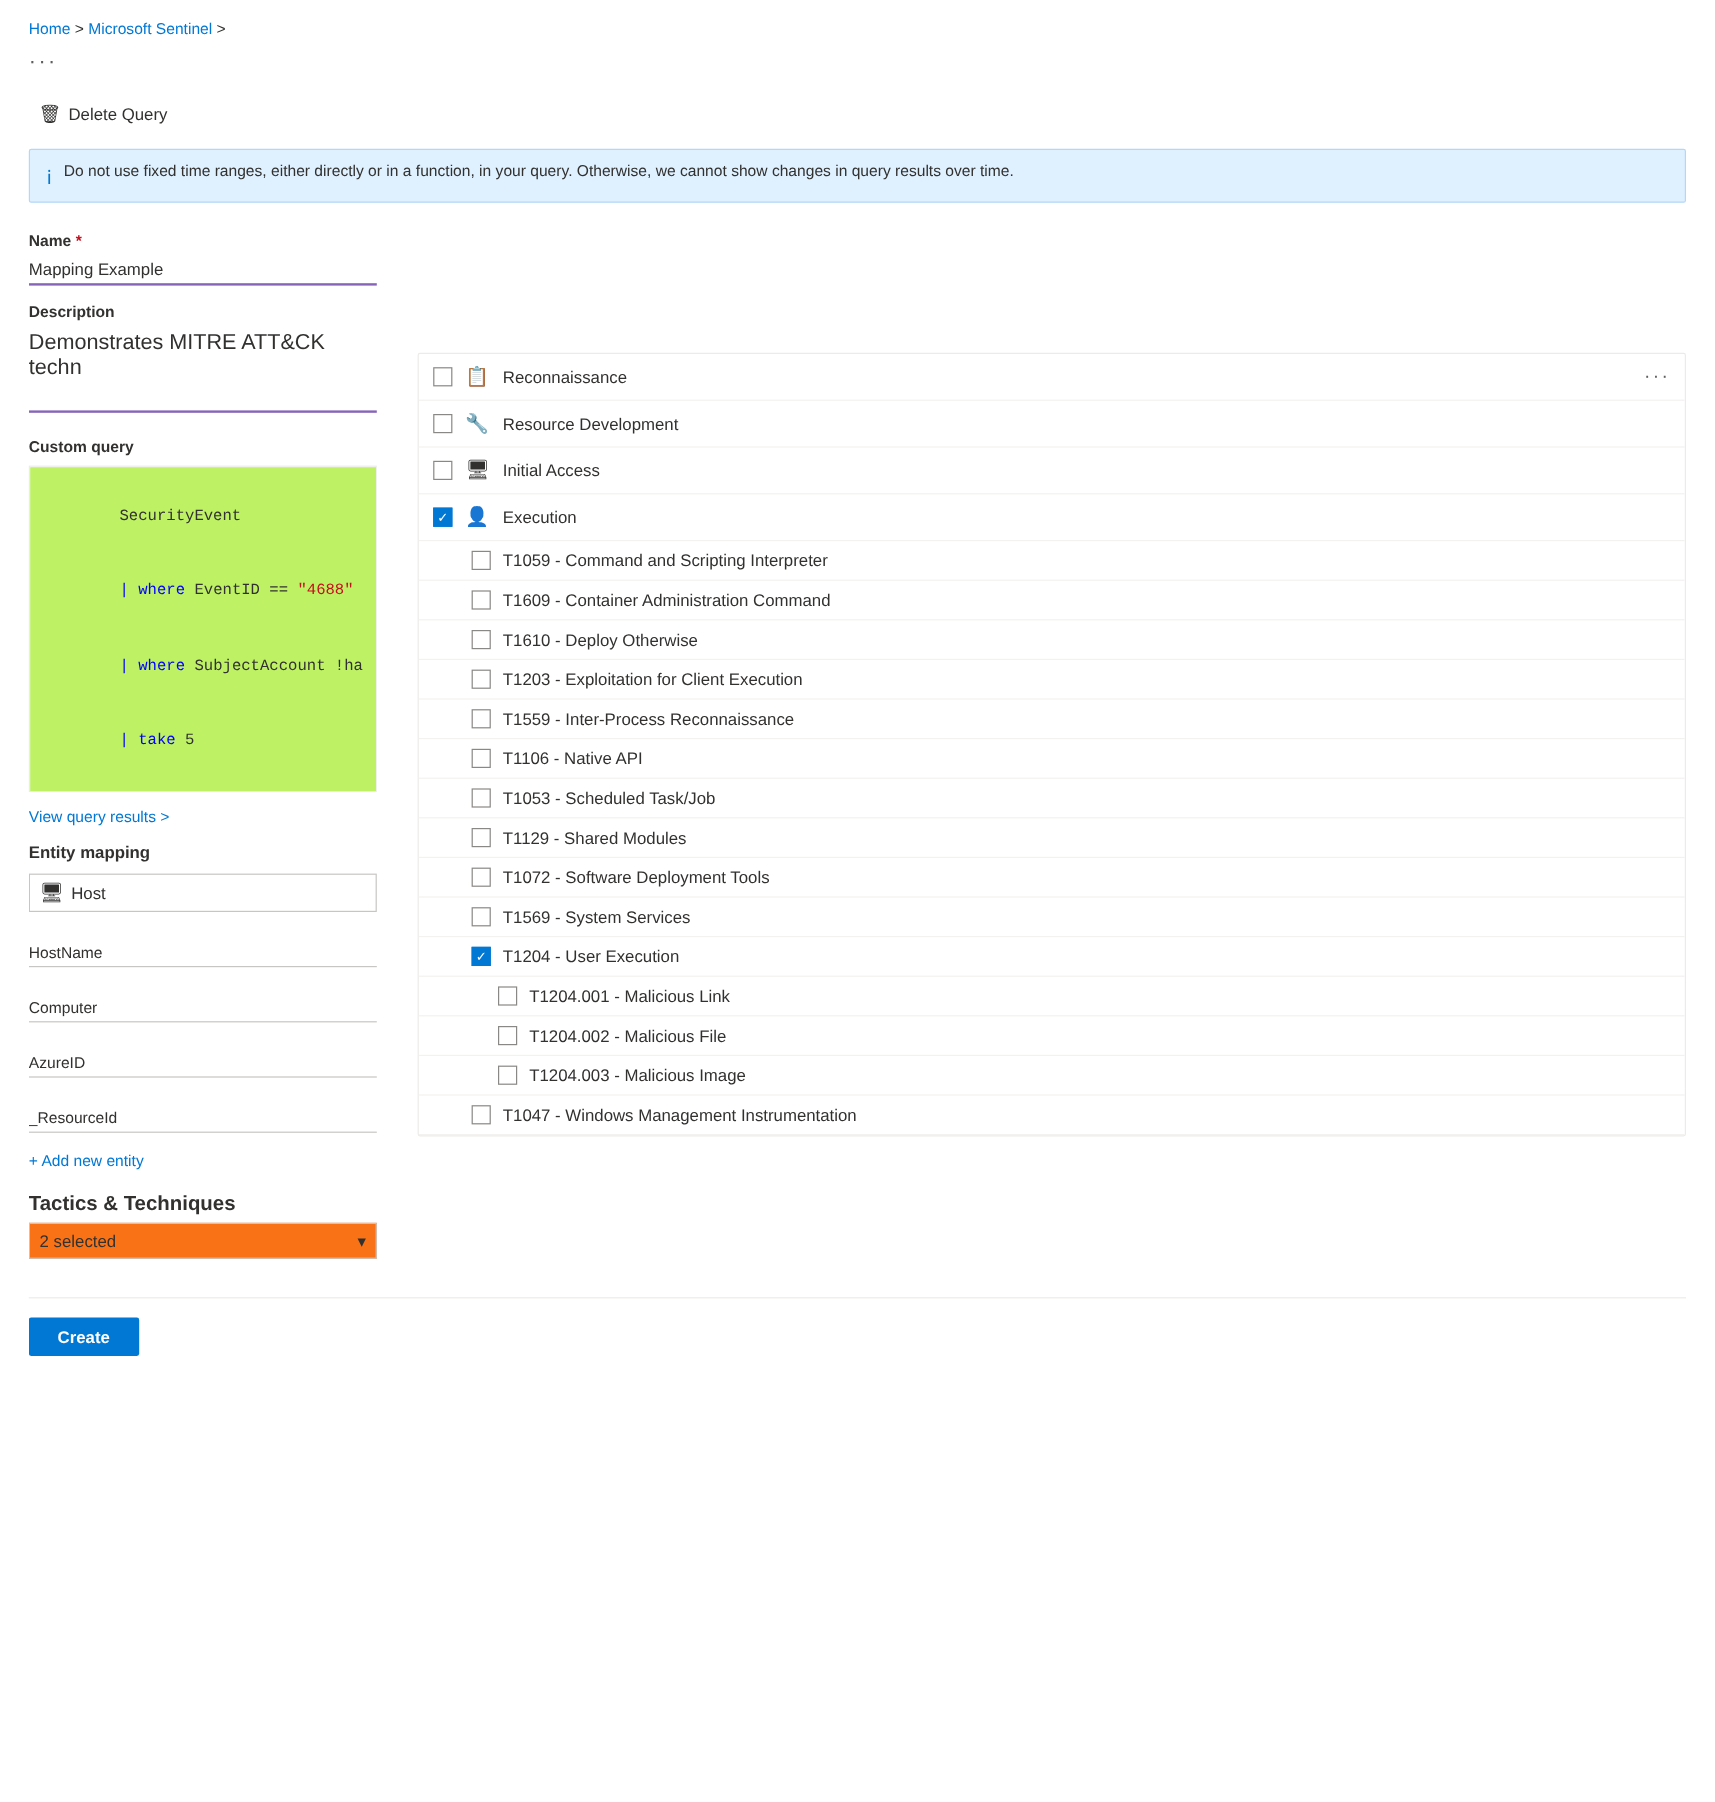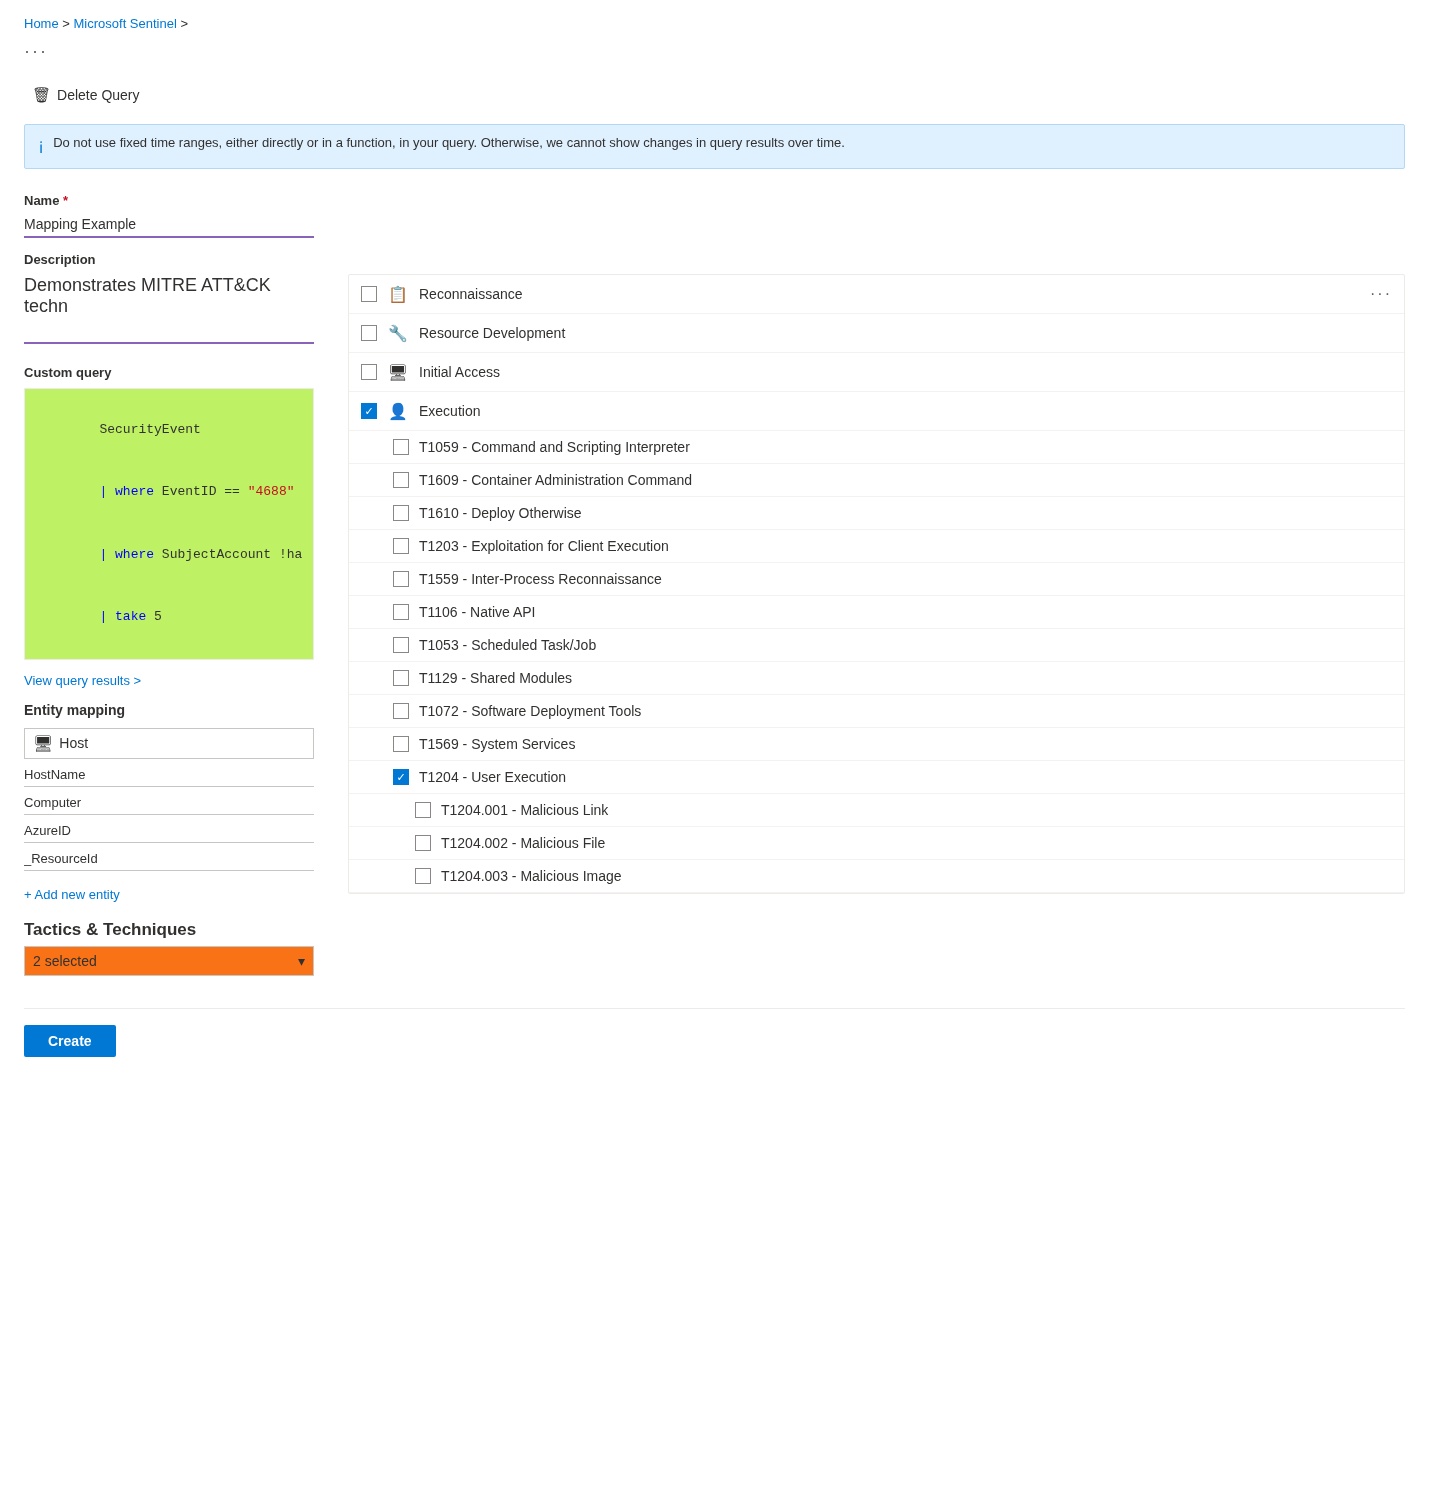--- a/index.html
+++ b/index.html
@@ -173,20 +173,21 @@
     .entity-field-input {
       width: 100%;
       border: none;
       border-bottom: 1px solid #c8c6c4;
       padding: 4px 0;
       font-size: 13px;
       color: #323130;
       background: transparent;
       outline: none;
       margin-bottom: 4px;
+      margin-top: 18px;
     }
     .add-entity-btn {
       display: flex;
       align-items: center;
       gap: 4px;
       color: #0078d4;
       background: none;
       border: none;
       cursor: pointer;
       font-size: 13px;
@@ -455,19 +456,23 @@
           <span class="mitre-label">T1204.001 - Malicious Link</span>
         </div>
         <div class="mitre-item sub-sub-item">
           <div class="mitre-checkbox"></div>
           <span class="mitre-label">T1204.002 - Malicious File</span>
         </div>
         <div class="mitre-item sub-sub-item">
           <div class="mitre-checkbox"></div>
           <span class="mitre-label">T1204.003 - Malicious Image</span>
         </div>
+        <div class="mitre-item sub-item">
+          <div class="mitre-checkbox"></div>
+          <span class="mitre-label">T1047 - Windows Management Instrumentation</span>
+        </div>
       </div>
   </div>
 
   <div class="footer-bar">
     <button class="create-btn">Create</button>
   </div>
 </div>
 
 </body></html>

